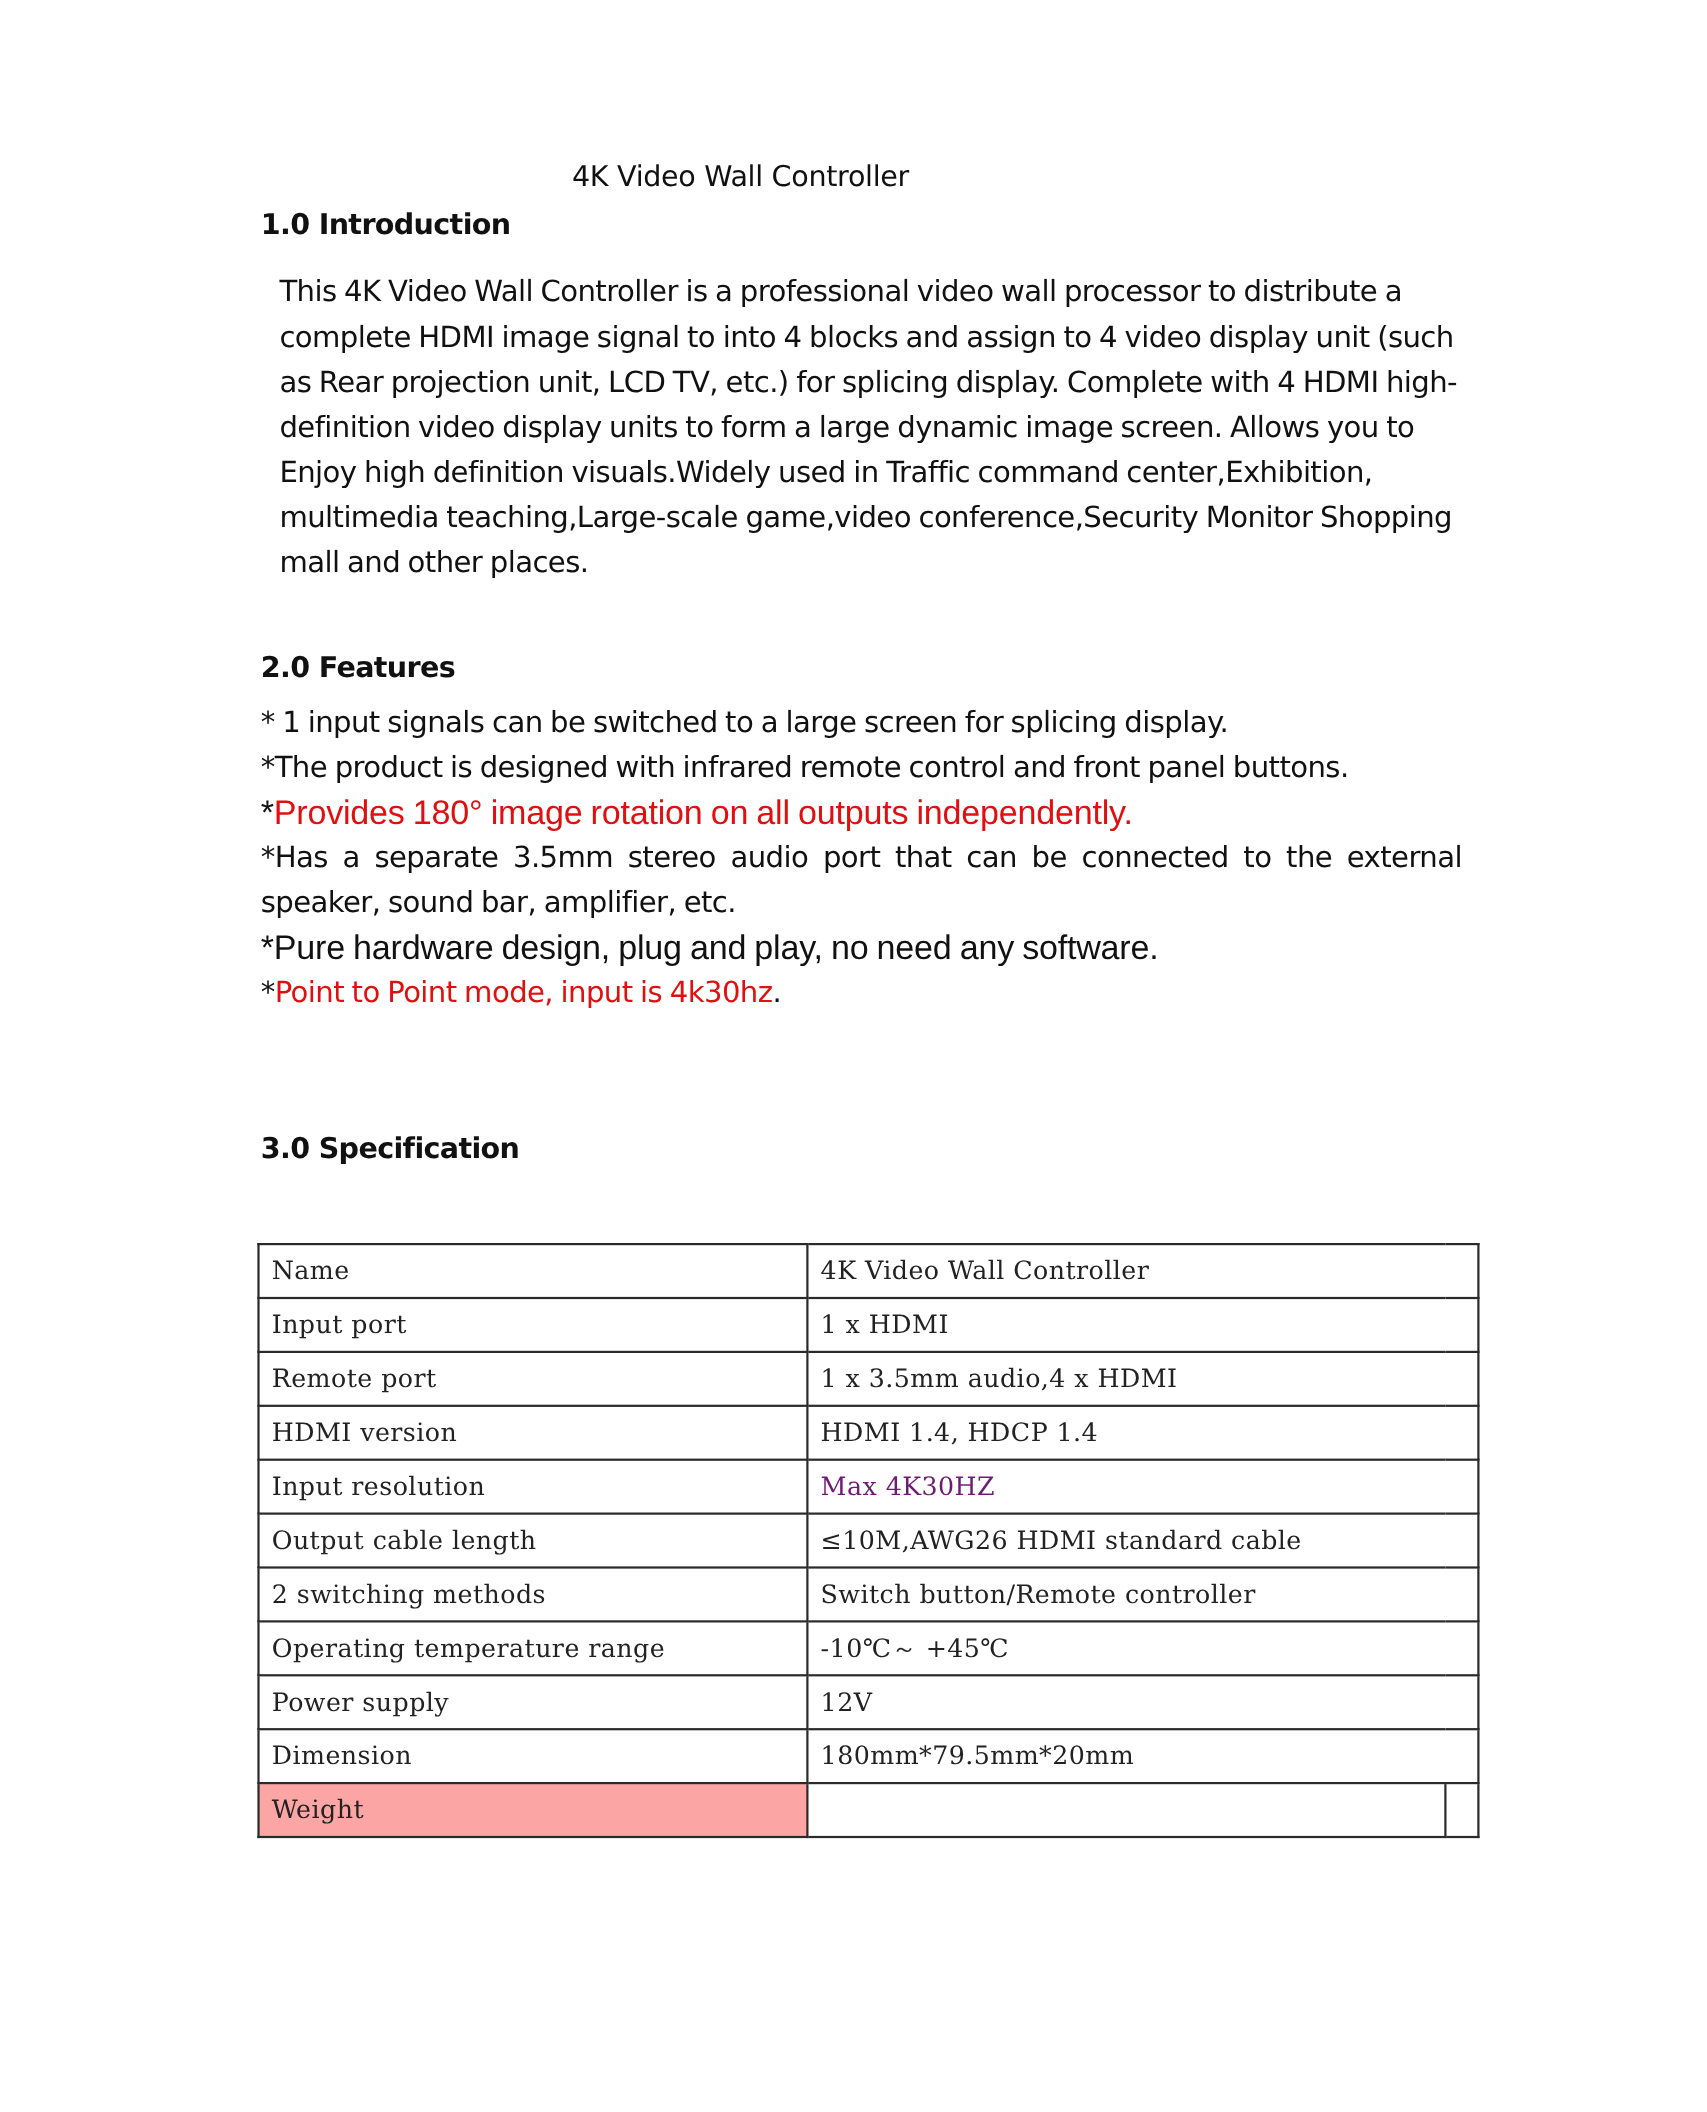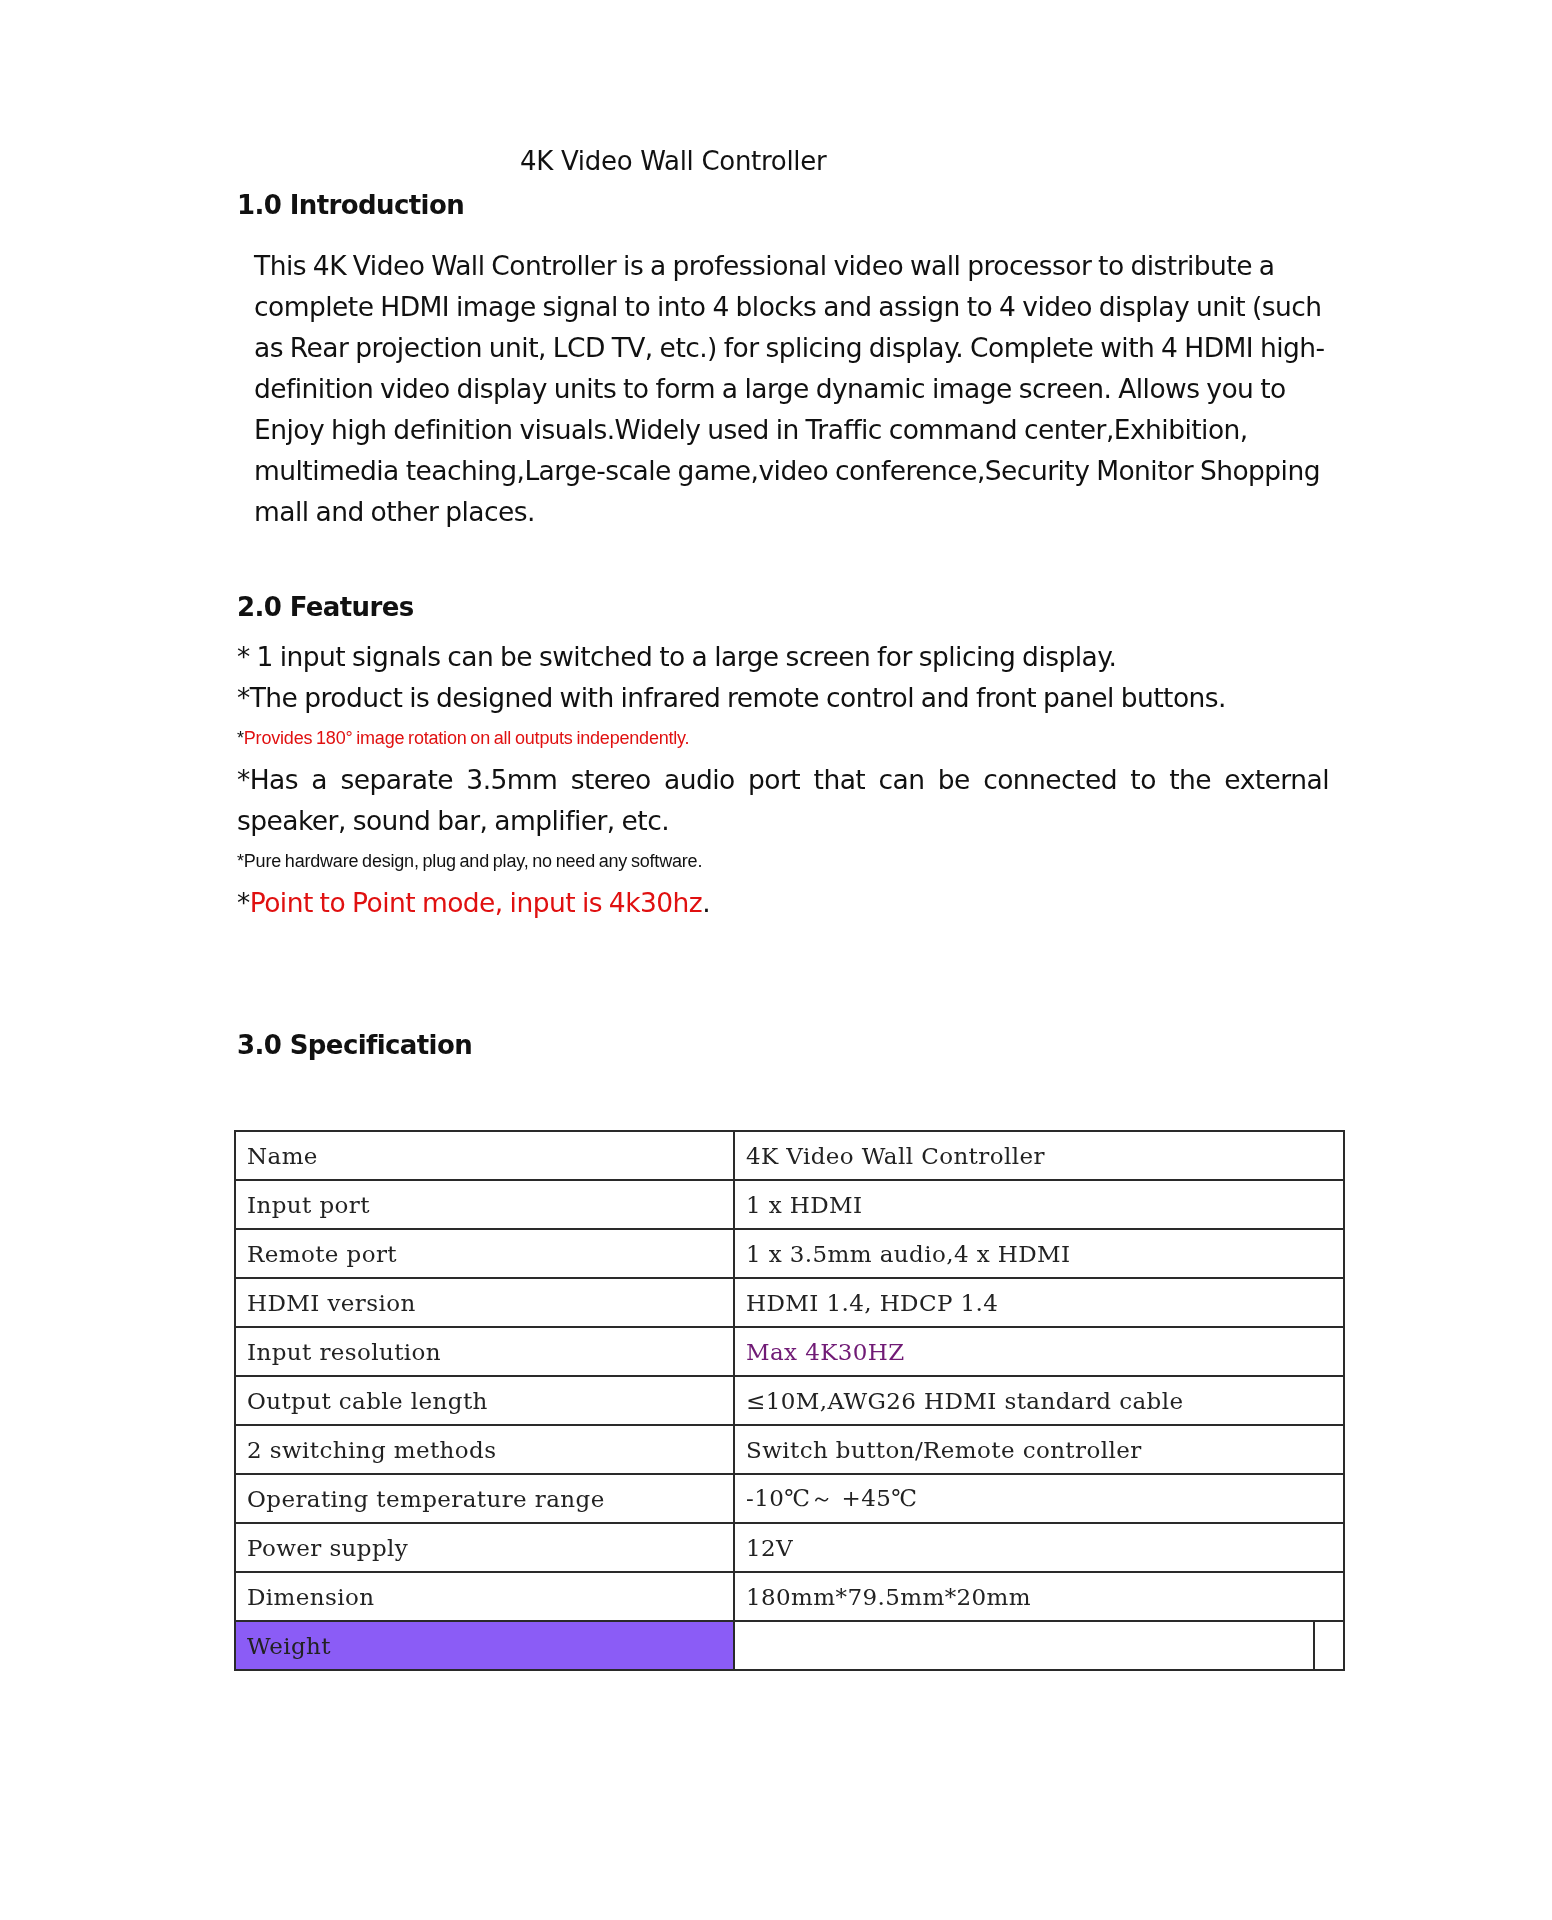--- a/index.html
+++ b/index.html
@@ -19,35 +19,35 @@
       font-family: "DejaVu Sans", sans-serif; font-size: 26.5px; line-height: 41px;
       letter-spacing: -0.55px; word-spacing: -1px;
     }
     .intro p { margin: 17px; }
     .features { position: absolute; left: 237px; top: 636px; width: 1092px; }
     .feat {
       font-family: "DejaVu Sans", sans-serif; font-size: 26.5px; line-height: 41px;
       letter-spacing: -0.55px; word-spacing: -1px; margin: 0;
     }
     .feat .red { color: #e01010; }
-    .feat.arial { font-family: "Liberation Sans", sans-serif; font-size: 18px; letter-spacing: -0.2px; }
+    .feat.arial { font-family: "Liberation Sans", sans-serif; font-size: 31px; letter-spacing: -0.2px; }
     .feat.justify { text-align: justify; text-align-last: left; }
     .feat.justify .first { display: block; text-align: justify; text-align-last: justify; }
     table.spec {
       position: absolute; left: 234px; top: 1130px; width: 1111px;
       border-collapse: collapse; table-layout: fixed;
       font-family: "DejaVu Serif", "Liberation Serif", serif; font-size: 23px; color: #222;
     }
     table.spec td {
       border: 2px solid #2a2a2a; height: 47px; padding: 0 0 0 11px;
       vertical-align: middle; white-space: nowrap; letter-spacing: 0.4px;
     }
     table.spec col.c1 { width: 499px; }
     table.spec td.red { color: #701a75; }
-    table.spec td.weight-label { background: #8b5cf6; margin-top: 13px; }
+    table.spec td.weight-label { background: #fca5a5; margin-top: 13px; }
     table.spec td.extra { padding: 0; }
     .spec-row-last td { height: 40px; }
   </style>
 </head>
 <body>
 
 <div>
 
   <div class="doc-title">4K Video Wall Controller</div>
 

